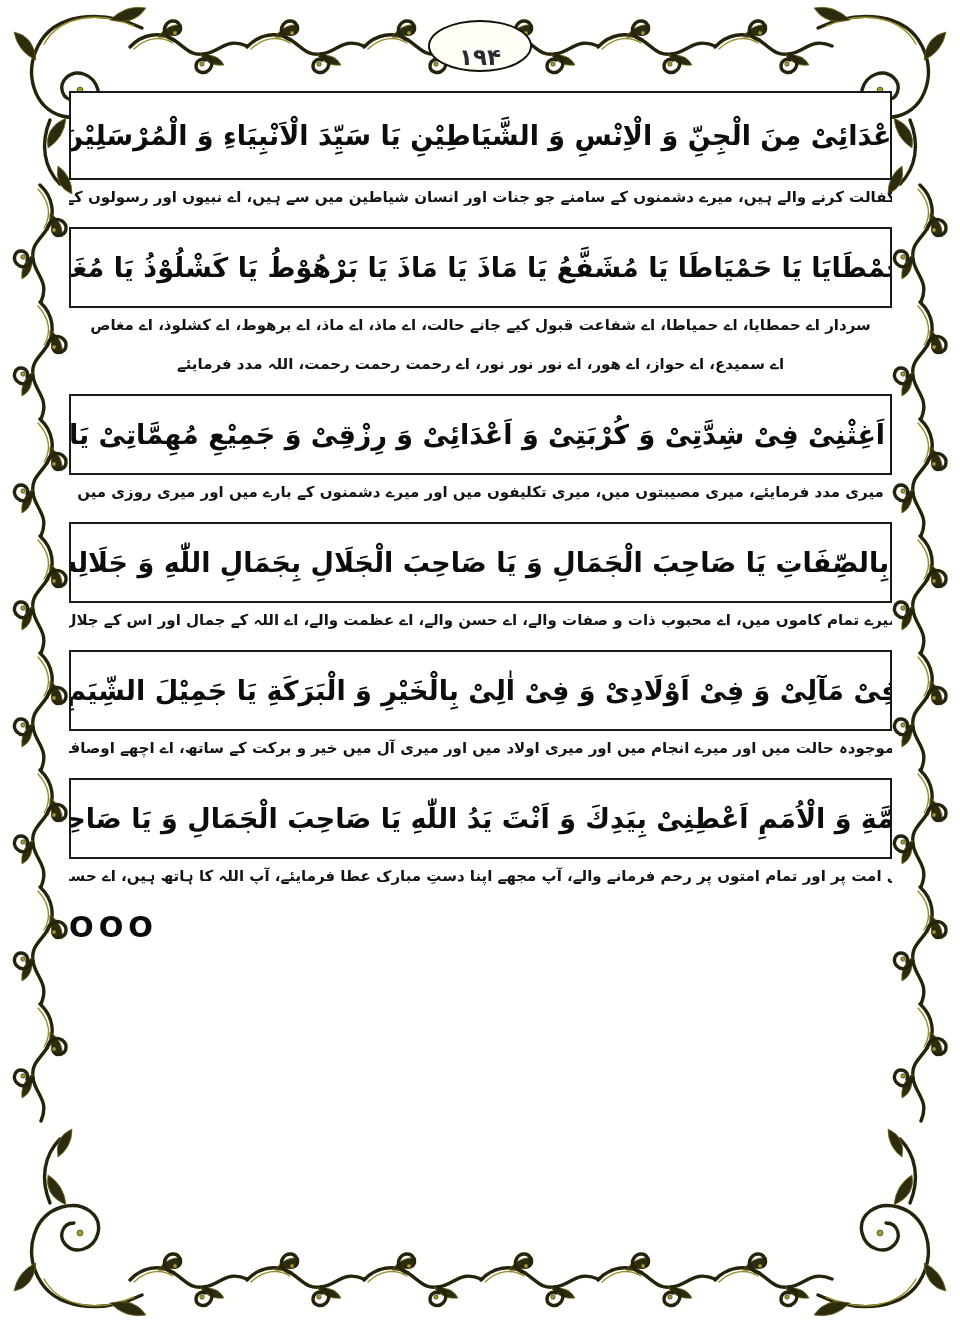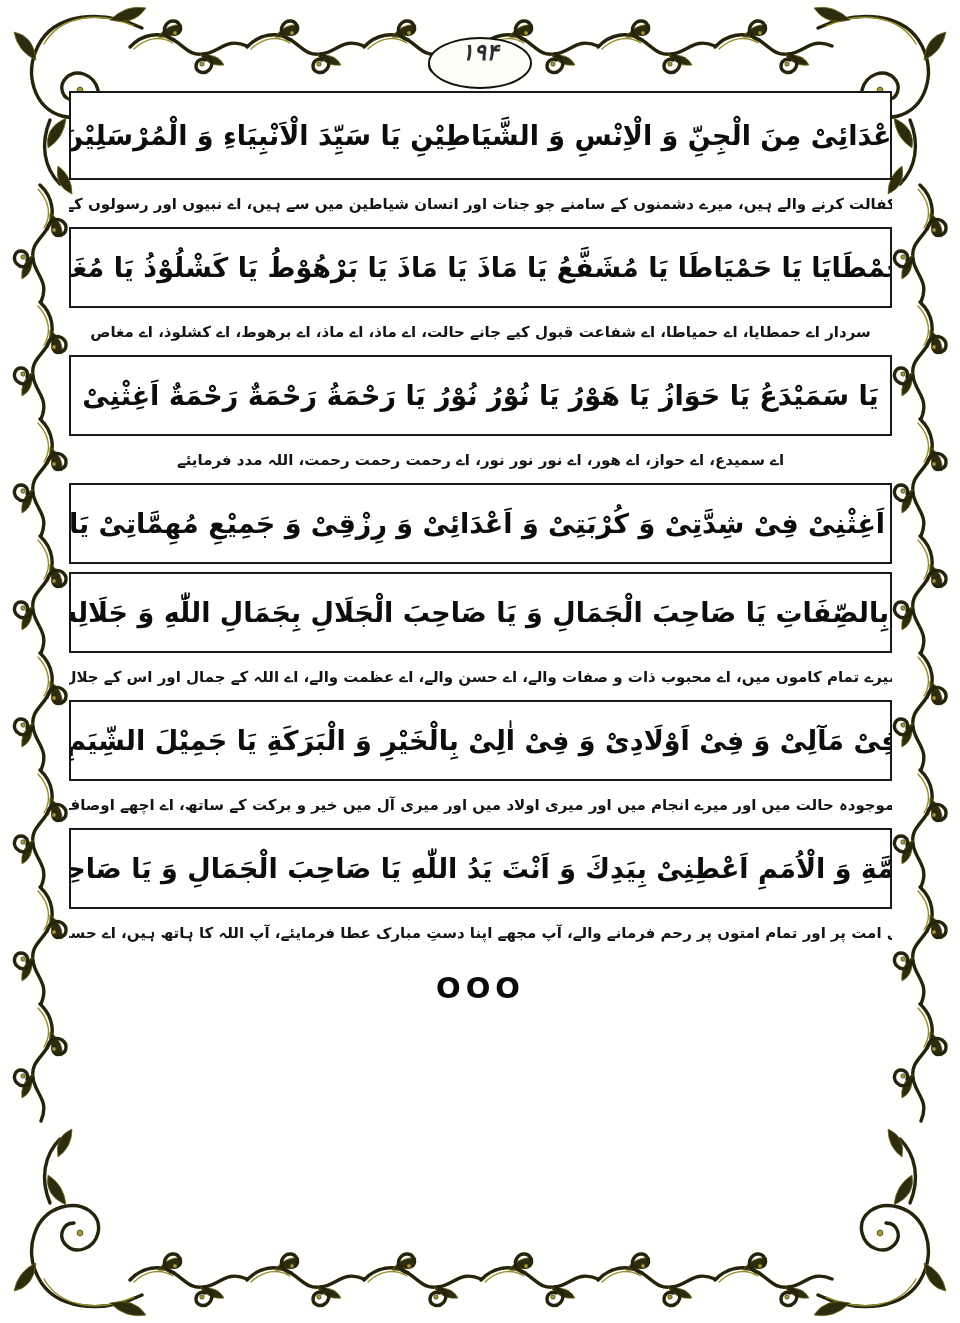--- a/index.html
+++ b/index.html
@@ -12,44 +12,44 @@
   }
   
   .frame { position:absolute; inset:0; width:960px; height:1323px; z-index:1; }
   .v  { fill:none; stroke:#26230c; stroke-width:3.4; stroke-linecap:round; }
   .g  { fill:none; stroke:#978d28; stroke-width:1.4; stroke-linecap:round; }
   .lf { fill:#2e2c0e; stroke:#6f691c; stroke-width:0.8; }
   .kn { fill:#a89a2e; stroke:#26230c; stroke-width:0.6; }
 
   
   .page-number {
-    position:absolute; top:37px; left:50%; transform:translateX(-50%);
+    position:absolute; top:20px; left:50%; transform:translateX(-50%);
     width:104px; height:52px; border:2.5px solid #12120a; border-radius:50%;
-    background:#fffef6; display:flex; align-items:flex-start; justify-content:center;
-    font-size:23px; font-weight:bold; color:#2c2c34; z-index:3;font-style:italic;
+    background:#fffef6; display:flex; align-items:flex-end; justify-content:center;
+    font-size:23px; font-weight:bold; color:#2c2c34; z-index:3;
   }
 
   
   .content { position:absolute; left:69px; top:91px; width:823px; z-index:2; }
   .arabic-box {
     border:2px solid #191919; background:#ffffff;
     height:81px; margin-bottom:8px; padding:0 8px;
     display:flex; align-items:center; justify-content:center;
     direction:rtl; font-size:27px; font-weight:bold; line-height:1.1;
     white-space:nowrap; overflow:hidden; letter-spacing:0.5px;
   }
   .arabic-box.first { height:89px; }
   .urdu-line {
     height:31px; margin-bottom:8px;
-    display:flex; align-items:center; justify-content:center;
+    display:flex; justify-content:center;
     direction:rtl; font-size:15px; font-weight:bold; color:#141414;
     white-space:nowrap; overflow:hidden;
   }
   .footer-ornament {
-    margin-top:23px; text-align:center; direction:ltr;
+    margin-top:12px; direction:ltr;
     font-size:29px; font-weight:bold; letter-spacing:5px; color:#0a0a0a;
     font-family:"DejaVu Sans", sans-serif;
   }
 </style>
 </head>
 <body>
 
 <svg class="frame" viewBox="0 0 960 1323" xmlns="http://www.w3.org/2000/svg" aria-hidden="true">
   <defs>
     <g id="seg">
@@ -133,29 +133,29 @@
     <span>کفالت کرنے والے ہیں، میرے دشمنوں کے سامنے جو جنات اور انسان شیاطین میں سے ہیں، اے نبیوں اور رسولوں کے</span>
   </div>
 
   <div class="arabic-box">
     <span>یَا حَمْطَایَا یَا حَمْیَاطَا یَا مُشَفَّعُ یَا مَاذَ یَا مَاذَ یَا بَرْهُوْطُ یَا کَشْلُوْذُ یَا مُغَاصُ</span>
   </div>
   <div class="urdu-line">
     <span>سردار اے حمطایا، اے حمیاطا، اے شفاعت قبول کیے جانے حالت، اے ماذ، اے ماذ، اے برھوط، اے کشلوذ، اے مغاص</span>
   </div>
 
-  <div class="arabic-box">
-    <span>یَا سَمَیْدَعُ یَا حَوَازُ یَا هَوْرُ یَا نُوْرُ نُوْرُ یَا رَحْمَةُ رَحْمَةٌ رَحْمَةٌ اَغِثْنِیْ</span>
-  </div>
   <div class="urdu-line">
     <span>اے سمیدع، اے حواز، اے ھور، اے نور نور نور، اے رحمت رحمت رحمت، اللہ مدد فرمایئے</span>
   </div>
 
   <div class="arabic-box">
     <span>اَغِثْنِیْ اَغِثْنِیْ فِیْ شِدَّتِیْ وَ کُرْبَتِیْ وَ اَعْدَائِیْ وَ رِزْقِیْ وَ جَمِیْعِ مُهِمَّاتِیْ یَا حَبِیْبَ</span>
+  </div>
+  <div class="urdu-line">
+    <span>میری مدد فرمایئے، میری مصیبتوں میں، میری تکلیفوں میں اور میرے دشمنوں کے بارے میں اور میری روزی میں</span>
   </div>
 
   <div class="arabic-box">
     <span>الذَّاتِ بِالصِّفَاتِ یَا صَاحِبَ الْجَمَالِ وَ یَا صَاحِبَ الْجَلَالِ بِجَمَالِ اللّٰهِ وَ جَلَالِهٖ فِیْ</span>
   </div>
   <div class="urdu-line">
     <span>اور میرے تمام کاموں میں، اے محبوب ذات و صفات والے، اے حسن والے، اے عظمت والے، اے اللہ کے جمال اور اس کے جلال سے</span>
   </div>
 
   <div class="arabic-box">

